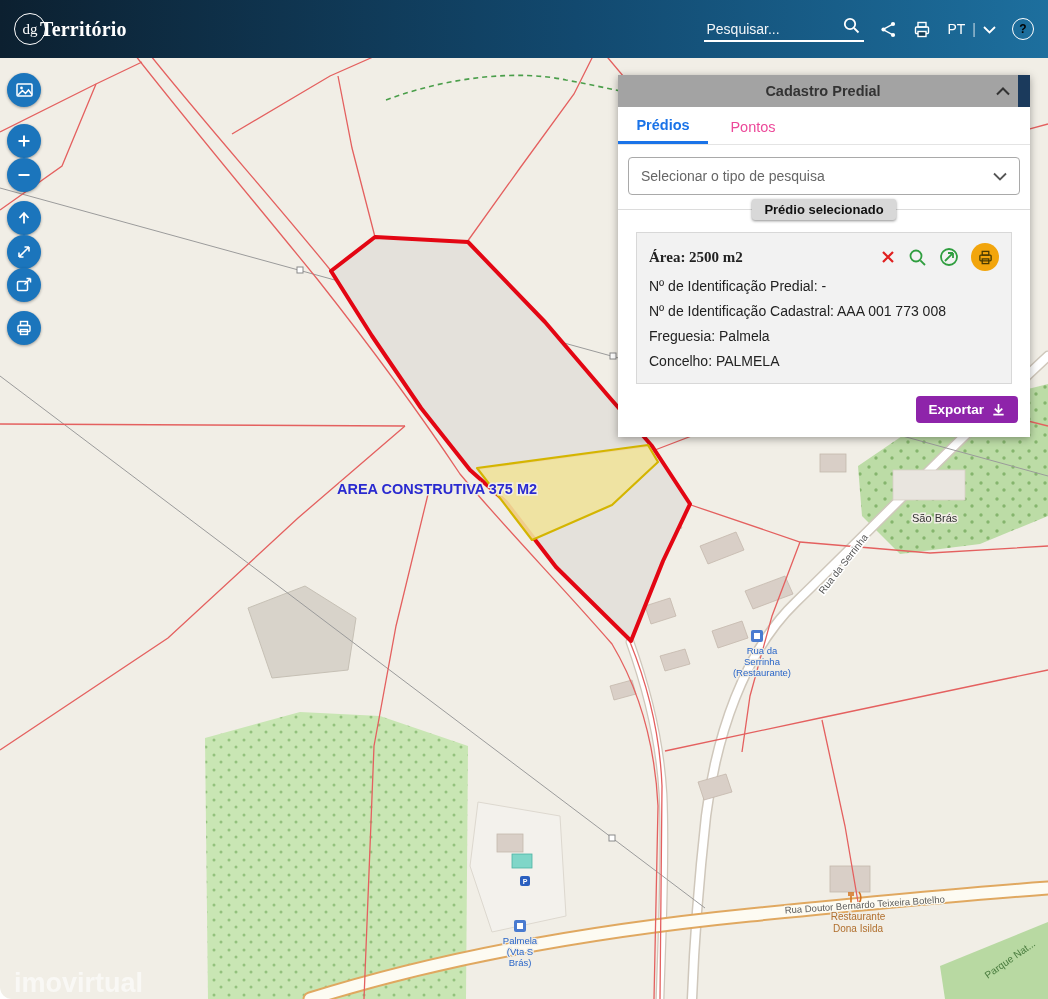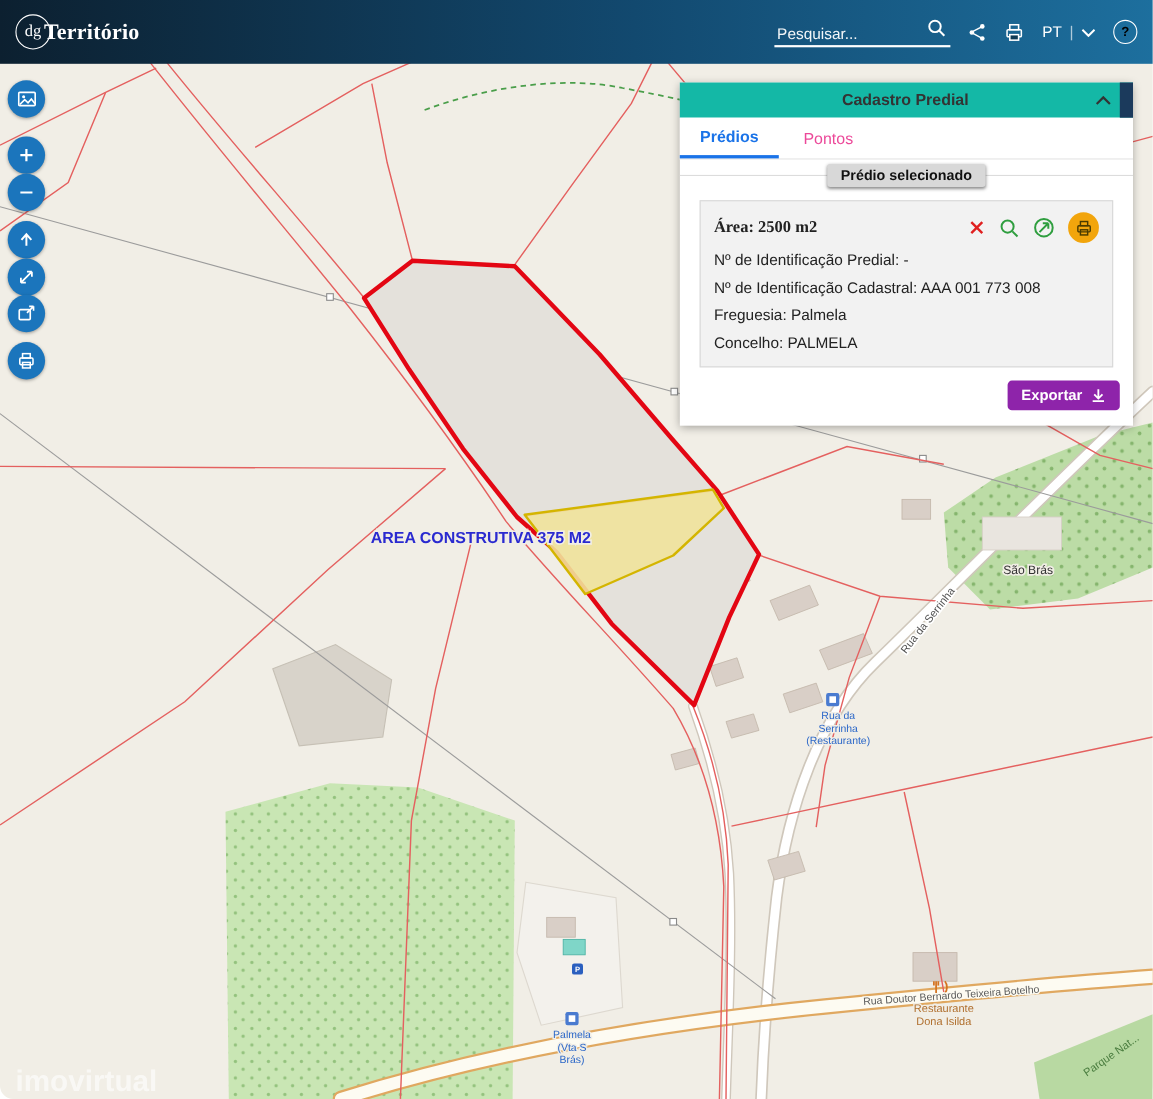--- a/index.html
+++ b/index.html
@@ -28,21 +28,21 @@
 
   
   .tb{position:absolute;left:7px;width:34px;height:34px;border-radius:50%;
     background:#1b75bc;border:none;cursor:pointer;z-index:20;
     display:flex;align-items:center;justify-content:center;box-shadow:0 1px 3px rgba(0,0,0,.35);}
   .tb svg{display:block;}
 
   
   .panel{position:absolute;left:618px;top:75px;width:412px;background:#fff;z-index:25;
     box-shadow:0 2px 8px rgba(0,0,0,.35);font-size:14px;color:#222;}
-  .panel-header{height:32px;background:#14b8a6;display:flex;align-items:center;}
+  .panel-header{height:32px;background:#a3a3a3;display:flex;align-items:center;}
   .panel-title{flex:1;text-align:center;font-weight:bold;font-size:14.5px;color:#333;}
   .panel-chevron{background:none;border:none;cursor:pointer;padding:0 8px;display:flex;align-items:center;}
   .panel-dock{width:12px;height:32px;background:#1b3a5c;}
   .tabs{display:flex;border-bottom:1px solid #e4e4e4;background:#fff;}
   .tab{padding:10px 0 8px;width:90px;text-align:center;font-size:14.5px;background:none;border:none;cursor:pointer;
     color:#ec4899;font-family:"Liberation Sans",sans-serif;}
   .tab.active{color:#1a73e8;border-bottom:3px solid #1a73e8;font-weight:bold;}
   .select-row{margin:12px 10px 0;}
   .select{display:flex;align-items:center;justify-content:space-between;border:1px solid #a9a9a9;border-radius:4px;
     height:36px;padding:0 12px;color:#666;cursor:pointer;background:#fff;}
@@ -289,20 +289,30 @@
           </svg>
       </button>
       <span class="panel-dock"></span>
     </div>
 
     <div class="tabs">
       <button class="tab active">Prédios</button>
       <button class="tab">Pontos</button>
     </div>
 
+    <div class="select-row">
+      <div class="select">
+        <span>Selecionar o tipo de pesquisa</span>
+        <span>
+          <svg width="14" height="9" viewBox="0 0 14 9" fill="none" stroke="#555" stroke-width="1.8">
+              <path d="M1,1.5 L7,7.5 L13,1.5"></path>
+            </svg>
+        </span>
+      </div>
+    </div>
 
     <hr class="panel-divider">
     <div class="pill-row">
       <span class="pill">Prédio selecionado</span>
     </div>
 
     <div class="info-card">
       <div class="card-top">
         <span class="card-area">Área: 2500 m2</span>
         <span class="card-icons">

